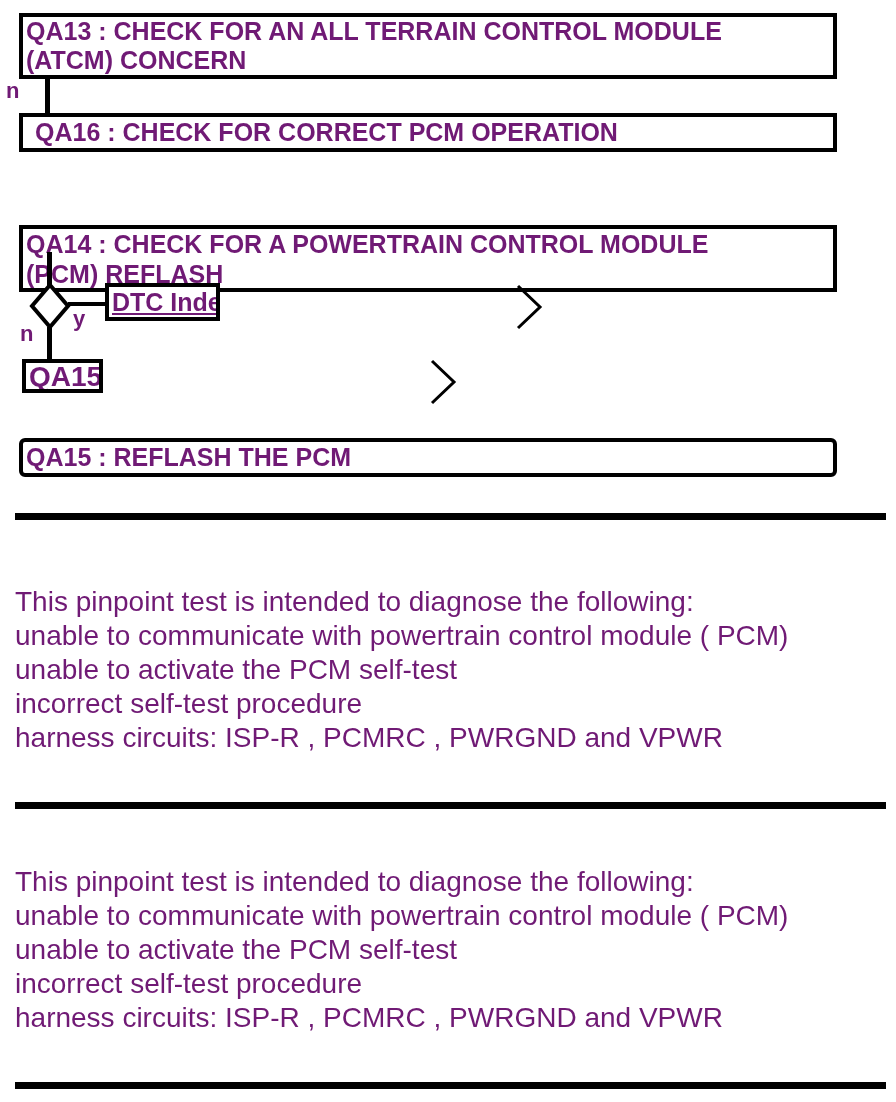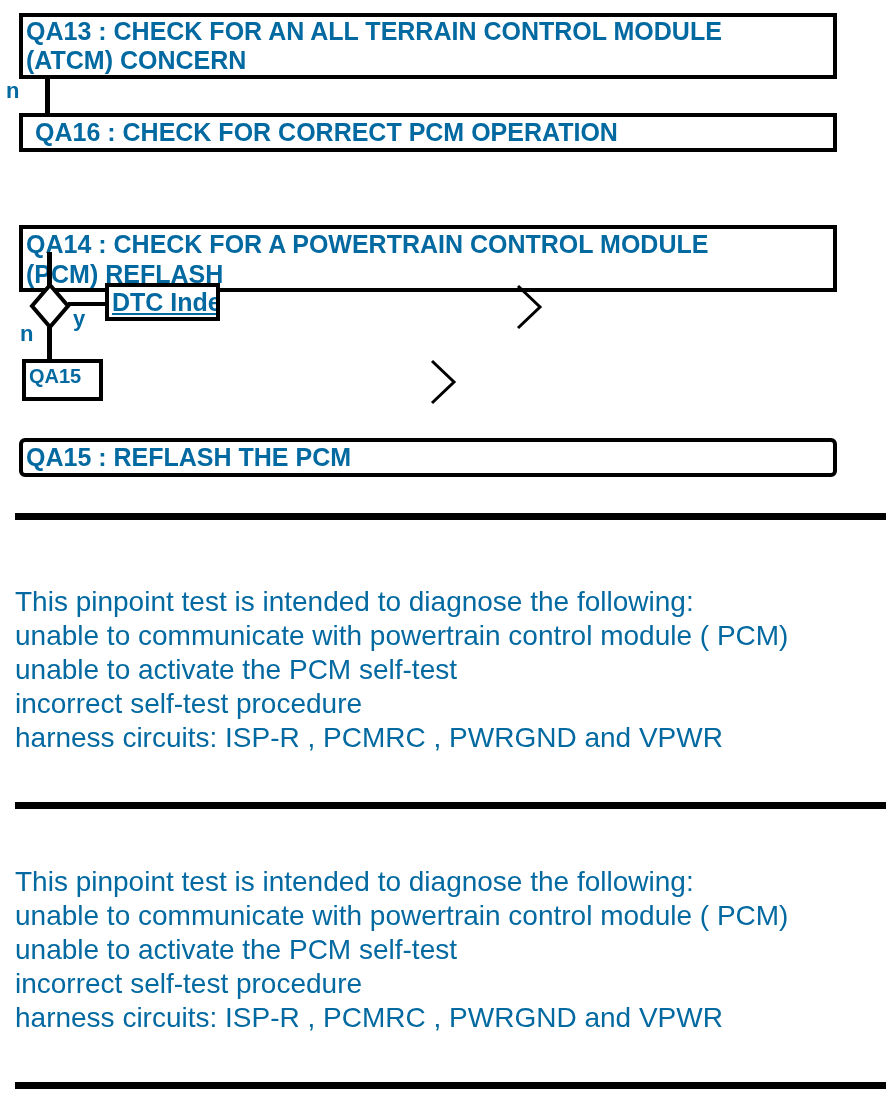--- a/index.html
+++ b/index.html
@@ -1,18 +1,18 @@
 <!DOCTYPE html>
 <html><head>
 <meta charset="utf-8">
 <style>
   html,body{margin:0;padding:0;background:#ffffff;}
   #canvas{
     position:relative;width:896px;height:1102px;background:#ffffff;
-    font-family:"Liberation Sans",sans-serif;color:#0369a1;overflow:hidden;
+    font-family:"Liberation Sans",sans-serif;color:#701a75;overflow:hidden;
   }
   .box{
     position:absolute;box-sizing:border-box;border:4px solid #000;background:#fff;
     font-weight:bold;font-size:25px;padding:0 3px;white-space:nowrap;overflow:hidden;
   }
   .vline,.hline{position:absolute;background:#000;}
   .lbl{position:absolute;font-weight:bold;font-size:22px;line-height:22px;}
   .divider{position:absolute;left:15px;width:871px;height:7px;background:#000;}
   .para{position:absolute;left:15px;width:866px;font-size:28px;line-height:34px;font-weight:normal;}
   .icon-svg{position:absolute;}
@@ -22,21 +22,21 @@
   #box-qa16{left:19px;top:113px;width:818px;height:39px;line-height:31px;padding-left:12px;}
   #box-qa14{left:19px;top:185px;width:818px;height:67px;line-height:30px;margin-top:40px;}
   #conn-qa14{left:47px;top:252px;width:5px;height:34px;}
   #diamond-svg{left:29px;top:283px;}
   #lbl-y{left:73px;top:308px;}
   #lbl-n2{left:20px;top:323px;}
   #conn-dtc{left:68px;top:302px;width:37px;height:4px;}
   #box-dtc{left:105px;top:283px;width:115px;height:38px;line-height:30px;}
   #box-dtc span{text-decoration:underline;}
   #conn-qa15{left:47px;top:327px;width:5px;height:33px;}
-  #box-qa15-ref{left:22px;top:359px;width:81px;height:42px;line-height:27px;font-size:20px;}
+  #box-qa15-ref{left:22px;top:359px;width:81px;height:34px;line-height:27px;font-size:28px;}
   #chevron-1{left:513px;top:282px;}
   #chevron-2{left:427px;top:357px;}
   #box-reflash{left:19px;top:438px;width:818px;height:39px;line-height:31px;border-radius:6px;}
   #divider-1{top:513px;}
   #divider-2{top:802px;}
   #divider-3{top:1082px;}
   #para-1{top:585px;}
   #para-2{top:865px;}
 </style>
 </head>

